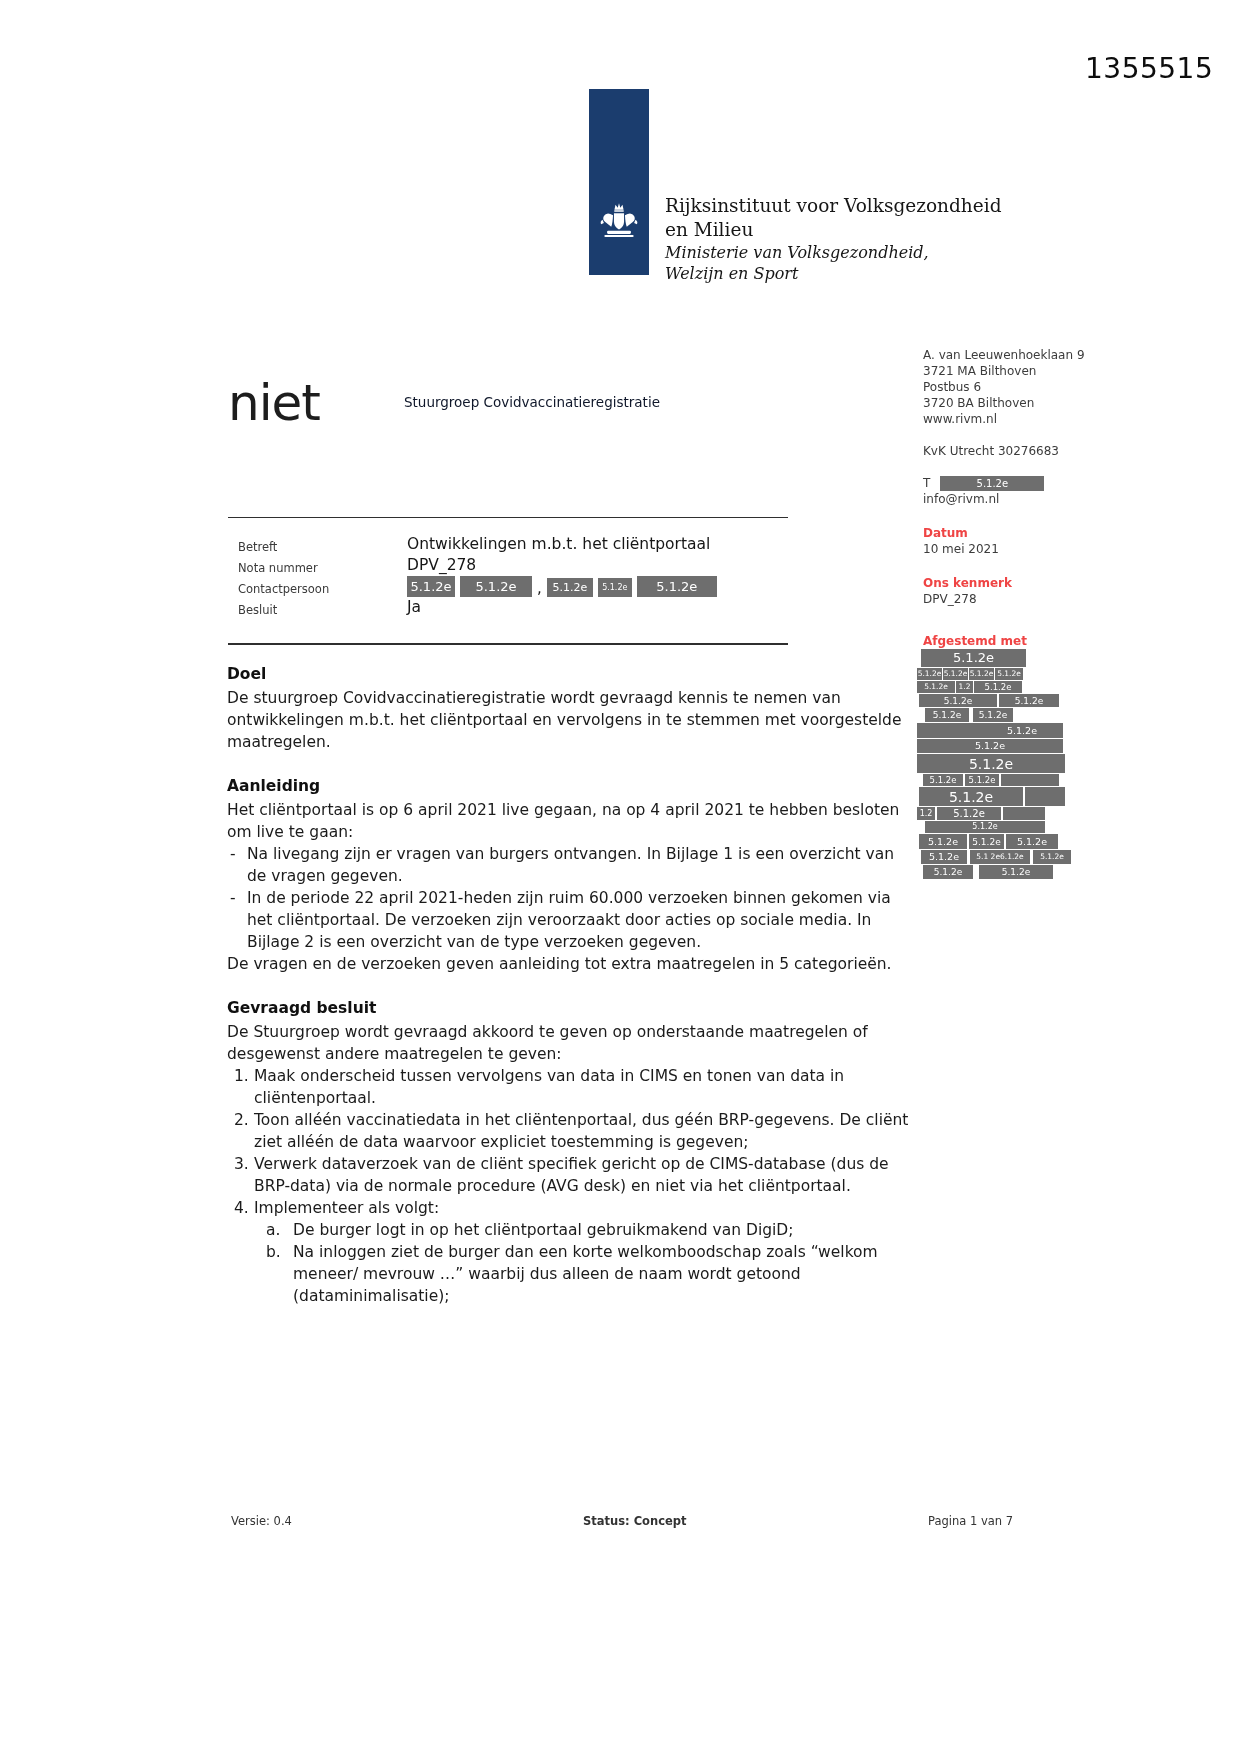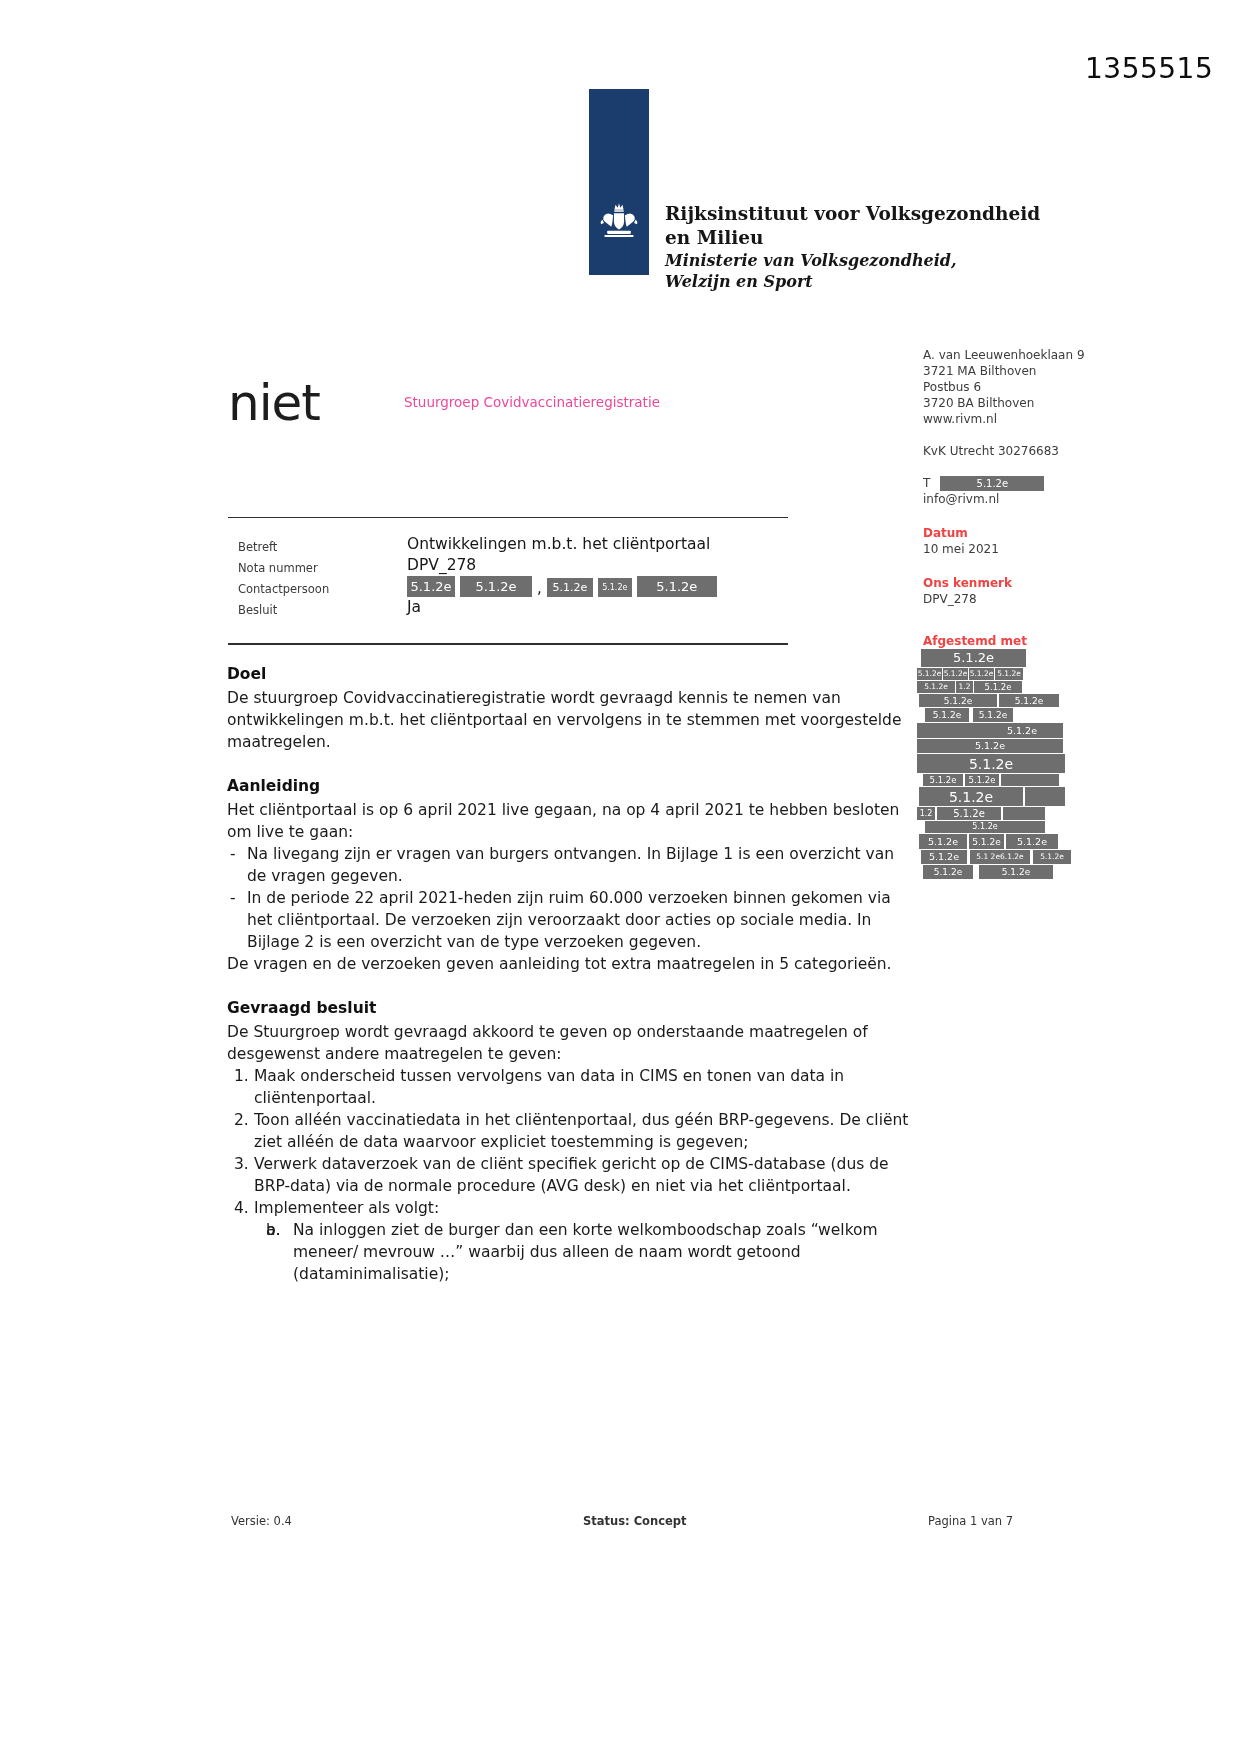--- a/index.html
+++ b/index.html
@@ -4,26 +4,26 @@
 <style>
   html,body{margin:0;padding:0;background:#ffffff;}
   .page{position:relative;width:1241px;height:1754px;background:#fff;overflow:hidden;
         font-family:"DejaVu Sans","Liberation Sans",sans-serif;color:#1c1c1c;}
 
   .stamp{position:absolute;left:1085px;top:52px;font-size:28px;color:#0d0d0d;letter-spacing:.5px;}
 
   .logo-bar{position:absolute;left:589px;top:89px;width:60px;height:186px;background:#1b3d6e;}
   .crest{position:absolute;left:8px;top:110px;width:44px;height:58px;}
 
-  .logo-text{position:absolute;left:665px;top:202px;font-weight:bold;}
+  .logo-text{position:absolute;left:665px;top:194px;}
   .org{font-family:"DejaVu Serif","Liberation Serif",serif;font-size:18.5px;line-height:24px;color:#161616;}
   .min{font-family:"DejaVu Serif","Liberation Serif",serif;font-style:italic;font-size:16px;line-height:21px;color:#161616;}
 
   .nota{position:absolute;left:228px;top:374px;font-size:50px;letter-spacing:-1px;color:#1d1d1d;}
-  .subtitle{position:absolute;left:404px;top:394px;font-size:13.5px;color:#ec4899;}
+  .subtitle{position:absolute;left:404px;top:394px;font-size:13.5px;color:#0f172a;}
 
   .rule{position:absolute;left:228px;width:560px;background:#2f2f2f;}
   .rule1{top:517px;height:1px;}
   .rule2{top:643px;height:2px;}
 
   .meta{position:absolute;left:238px;top:534px;width:640px;}
   .mrow{display:flex;align-items:center;}
   .mlabel{width:169px;flex:none;font-size:11.5px;color:#3a3a3a;padding-top:4px;line-height:14px;}
   .mvalue{font-size:15.5px;color:#161616;line-height:21px;}
   .cwrap{display:flex;align-items:flex-end;column-gap:5px;}
@@ -224,21 +224,21 @@
         <div class="dash"><span class="mk">-</span><span>In de periode 22 april 2021-heden zijn ruim 60.000 verzoeken binnen gekomen via het cliëntportaal. De verzoeken zijn veroorzaakt door acties op sociale media. In Bijlage 2 is een overzicht van de type verzoeken gegeven.</span></div>
         <div class="p"><span>De vragen en de verzoeken geven aanleiding tot extra maatregelen in 5 categorieën.</span></div>
       </div>
       <div class="sec">
         <div class="shead">Gevraagd besluit</div>
         <div class="p"><span>De Stuurgroep wordt gevraagd akkoord te geven op onderstaande maatregelen of desgewenst andere maatregelen te geven:</span></div>
         <div class="num"><span class="mk">1.</span><span>Maak onderscheid tussen vervolgens van data in CIMS en tonen van data in cliëntenportaal.</span></div>
         <div class="num"><span class="mk">2.</span><span>Toon alléén vaccinatiedata in het cliëntenportaal, dus géén BRP-gegevens. De cliënt ziet alléén de data waarvoor expliciet toestemming is gegeven;</span></div>
         <div class="num"><span class="mk">3.</span><span>Verwerk dataverzoek van de cliënt specifiek gericht op de CIMS-database (dus de BRP-data) via de normale procedure (AVG desk) en niet via het cliëntportaal.</span></div>
         <div class="num"><span class="mk">4.</span><span>Implementeer als volgt:</span></div>
-        <div class="sub"><span class="mk">a.</span></div>
+        <div class="sub"><span class="mk">a.</span><span>De burger logt in op het cliëntportaal gebruikmakend van DigiD;</span></div>
         <div class="sub"><span class="mk">b.</span><span>Na inloggen ziet de burger dan een korte welkomboodschap zoals “welkom meneer/ mevrouw …” waarbij dus alleen de naam wordt getoond (dataminimalisatie);</span></div>
       </div>
     </main>
 
   <div class="footer">
     <span class="f1">Versie: 0.4</span>
     <span class="f2">Status: Concept</span>
     <span class="f3">Pagina 1 van 7</span>
   </div>
 

